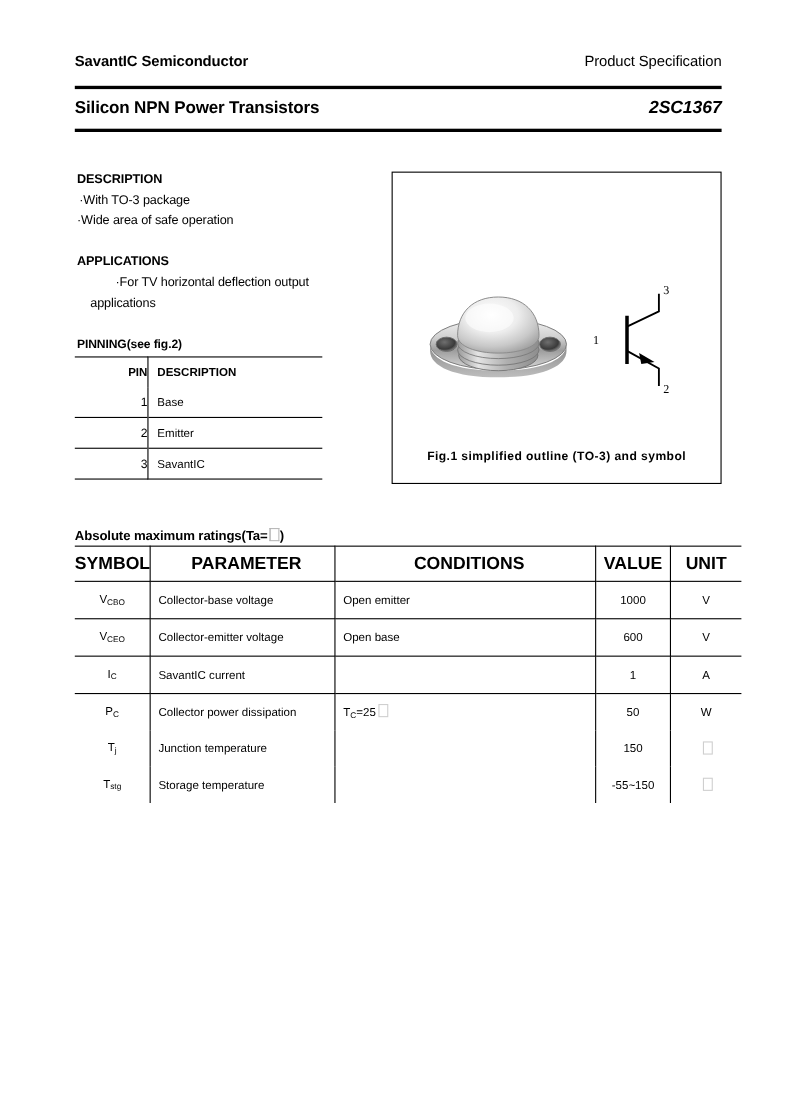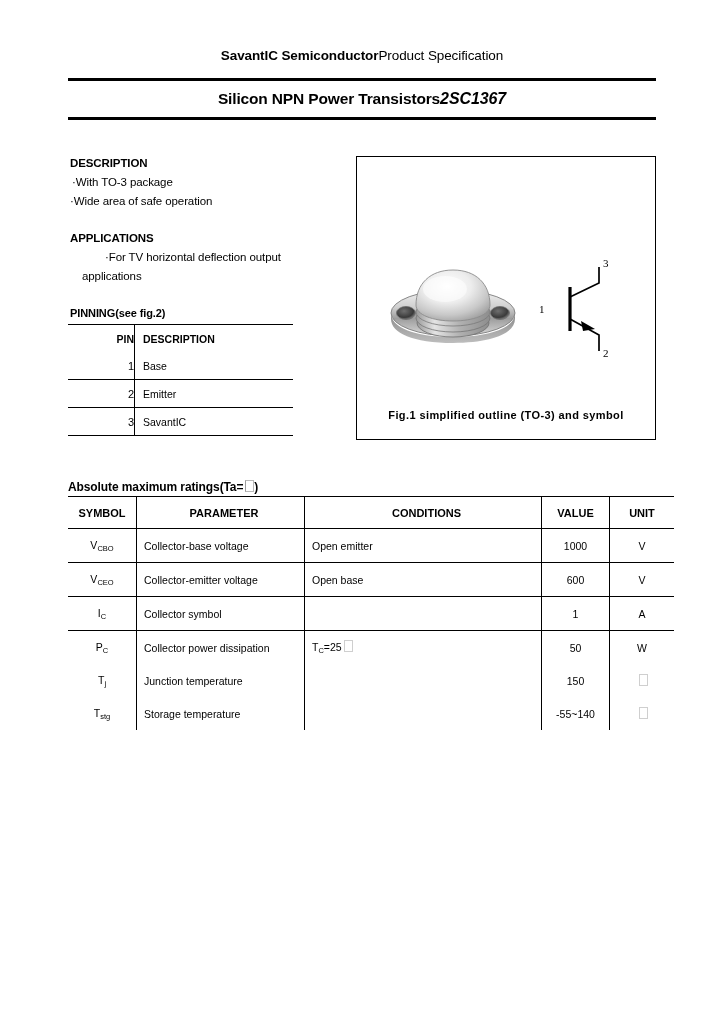--- a/index.html
+++ b/index.html
@@ -21,21 +21,21 @@
     width: 720px;
     height: 1012px;
   }
 
   
   .hdr-row {
     position: absolute;
     left: 68px;
     width: 588px;
     display: flex;
-    justify-content: center;
+    justify-content: space-between;
     align-items: baseline;
   }
   #hdr-top { top: 48px; }
   .hdr-company {
     font-size: 13.5px;
     font-weight: bold;
     letter-spacing: -0.1px;
   }
   .hdr-spec {
     font-size: 13.5px;
@@ -185,21 +185,21 @@
   }
   #amr-table th, #amr-table td {
     padding: 0;
     border: none;
     font-weight: normal;
     vertical-align: middle;
   }
   #amr-table thead th {
     height: 31px;
     font-weight: bold;
-    font-size: 11px;
+    font-size: 16px;
     text-align: center;
     border-top: 1.5px solid #000;
     border-bottom: 1.5px solid #000;
   }
   #amr-table tbody td { height: 33px; font-size: 10.5px; }
   #amr-table tr.ruled td { border-bottom: 1.5px solid #000; }
   .c-sym  { width: 68px;  text-align: center; border-right: 1.5px solid #000 !important; }
   .c-par  { width: 160px; text-align: left; padding-left: 7px !important; border-right: 1.5px solid #000 !important; }
   .c-con  { width: 229px; text-align: left; padding-left: 7px !important; border-right: 1.5px solid #000 !important; }
   .c-val  { width: 67px;  text-align: center; border-right: 1.5px solid #000 !important; }
@@ -365,21 +365,21 @@
         <td class="c-sym"><span>V</span><span class="sub">CEO</span></td>
         <td class="c-par">Collector-emitter voltage</td>
         <td class="c-con">Open base</td>
         <td class="c-val">600</td>
         <td class="c-uni">V</td>
       </tr>
 
 
       <tr class="ruled">
         <td class="c-sym"><span>I</span><span class="sub">C</span></td>
-        <td class="c-par">Collector symbol</td>
+        <td class="c-par">SavantIC current</td>
         <td class="c-con"></td>
         <td class="c-val">1</td>
         <td class="c-uni">A</td>
       </tr>
 
       <tr>
         <td class="c-sym"><span>P</span><span class="sub">C</span></td>
         <td class="c-par">Collector power dissipation</td>
         <td class="c-con"><span>T</span><span class="sub">C</span><span>=25</span><span class="missing-glyph mg-light"></span></td>
         <td class="c-val">50</td>
@@ -391,19 +391,19 @@
         <td class="c-par">Junction temperature</td>
         <td class="c-con"></td>
         <td class="c-val">150</td>
         <td class="c-uni"><span class="missing-glyph mg-light"></span></td>
       </tr>
 
       <tr>
         <td class="c-sym"><span>T</span><span class="sub">stg</span></td>
         <td class="c-par">Storage temperature</td>
         <td class="c-con"></td>
-        <td class="c-val">-55~140</td>
+        <td class="c-val">-55~150</td>
         <td class="c-uni"><span class="missing-glyph mg-light"></span></td>
       </tr>
     </tbody>
   </table>
 
 </div>
 
 </body></html>

